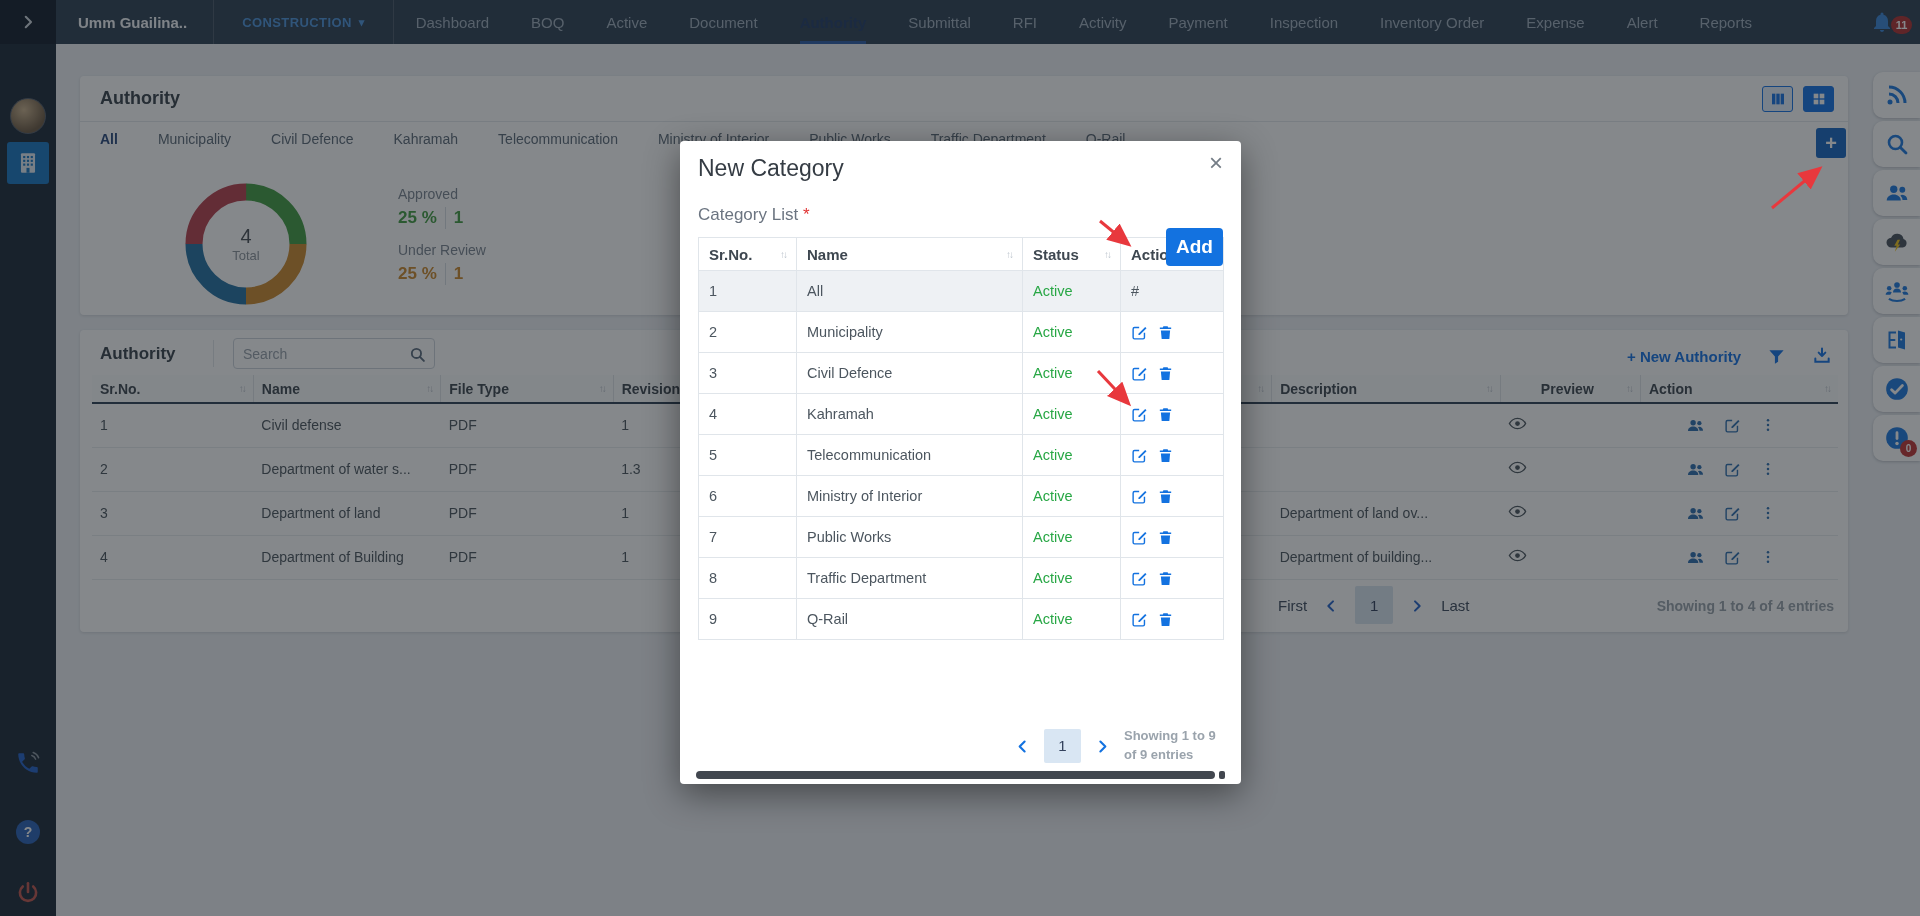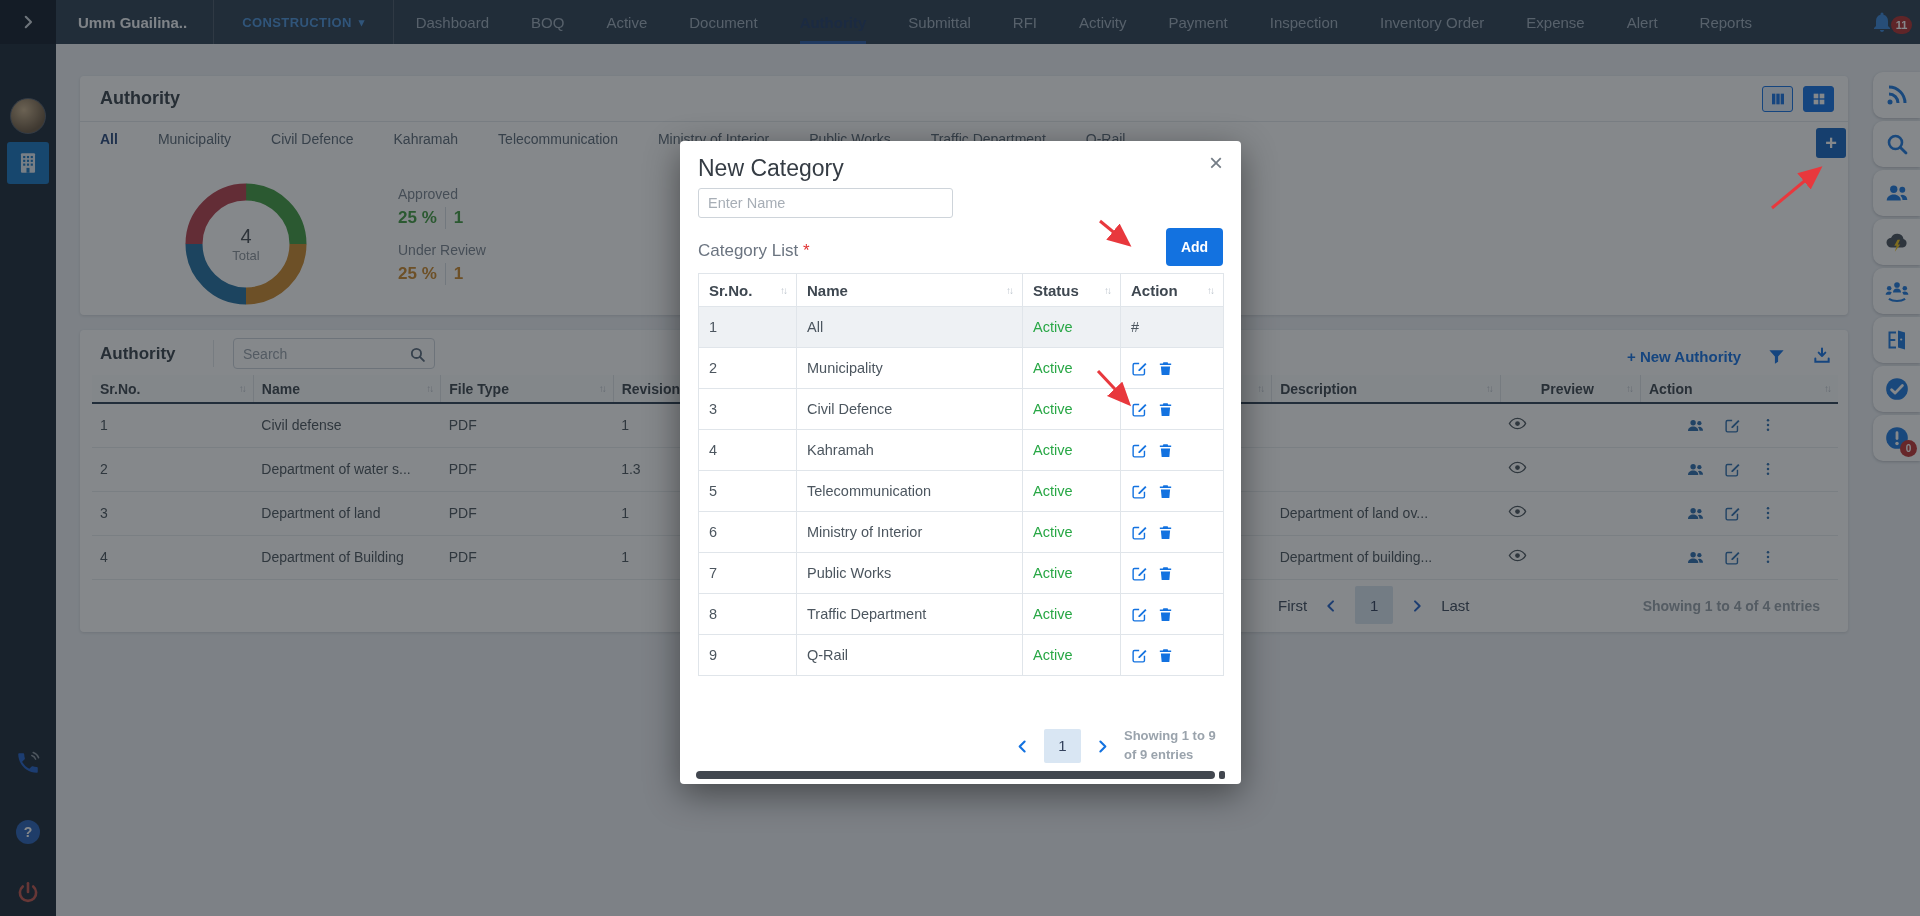--- a/index.html
+++ b/index.html
@@ -85,36 +85,36 @@
   .hc{display:flex;align-items:center;justify-content:space-between}
   .st{font-size:10px;letter-spacing:-2px;color:#bcc4cd;font-weight:400}
   .act-icons{display:flex;align-items:center;gap:19px;padding-left:38px;color:#2e6fb0}
   .eye-cell{color:#2e6fb0;padding-left:8px}
   .icon-btn{cursor:pointer;display:inline-flex}
 
   .pgg{position:absolute;left:1198px;top:256px;display:flex;align-items:center;gap:16px;font-size:15px;color:#3f4c5e}
   .pgbox{width:38px;height:38px;background:#d9e5f1;display:flex;align-items:center;justify-content:center;
     border-radius:2px;color:#33415c;cursor:pointer}
   .pg-chev{color:#2563c9;cursor:pointer}
-  .pgsum{position:absolute;right:28px;top:268px;font-size:14px;color:#9aa3ac;font-weight:700}
+  .pgsum{position:absolute;right:14px;top:268px;font-size:14px;color:#9aa3ac;font-weight:700}
   .pg-lbl{cursor:pointer}
 
   
   .backdrop{position:absolute;inset:0;background:rgba(21,26,33,.52);z-index:40}
   .modal{position:absolute;left:680px;top:141px;width:561px;height:643px;background:#fff;border-radius:4px;
     box-shadow:0 10px 35px rgba(0,0,0,.45);z-index:60;padding:14px 18px}
   .m-title{font-size:23px;color:#353c44;font-weight:500}
   .m-close{position:absolute;right:18px;top:8px;font-size:24px;color:#747d86;cursor:pointer;background:none;border:none}
   .m-lbl{margin-top:19px;font-size:15px;color:#6b7480}
   .req{color:#e03131}
   .m-input{display:block;margin-top:6px;width:255px;height:30px;border:1px solid #ced4da;border-radius:3px;
     padding:0 9px;font-size:14.5px;color:#444;outline:none}
   .m-input::placeholder{color:#a7aeb6}
   .m-add{position:absolute;right:18px;top:87px;width:57px;height:38px;background:#1372e0;color:#fff;border:none;
-    border-radius:4px;font-size:14px;font-weight:700;cursor:pointer}
+    border-radius:4px;font-size:19px;font-weight:700;cursor:pointer}
   .m-list-lbl{margin-top:23px;font-size:17px;color:#6b7480}
   table.mt{margin-top:12px;width:525px;border-collapse:collapse;table-layout:fixed}
   .mt th{height:33px;border:1px solid #e0e5ea;font-size:15px;font-weight:600;color:#3e4750;text-align:left;padding:0 10px}
   .mt td{height:41px;border:1px solid #e0e5ea;font-size:14.5px;color:#4c565f;padding:0 10px}
   .mt tr.shade td{background:#eef1f4}
   .mt .status{color:#28a745}
   .m-act{display:flex;align-items:center;gap:9px;color:#1372e0}
   .m-pg{position:absolute;left:18px;right:18px;top:586px;display:flex;justify-content:flex-end;align-items:center;gap:13px}
   .m-box{width:37px;height:34px;background:#d9e6f3;display:flex;align-items:center;justify-content:center;
     font-size:15px;color:#33415c;border-radius:2px;cursor:pointer}
@@ -641,21 +641,20 @@
     <div class="pgsum">Showing 1 to 4 of 4 entries</div>
   </div>
 </div>
 
 <div class="backdrop"></div>
 
 <div class="modal">
   <div class="m-title">New Category</div>
   <button class="m-close">×</button>
 
-  <input class="m-input" placeholder="Enter Name" style="">
   <button class="m-add">Add</button>
 
   <div class="m-list-lbl">
     <span>Category List</span> <span class="req">*</span>
   </div>
 
   <table class="mt">
     <colgroup>
         <col style="width:98px">
         <col style="width:226px">

